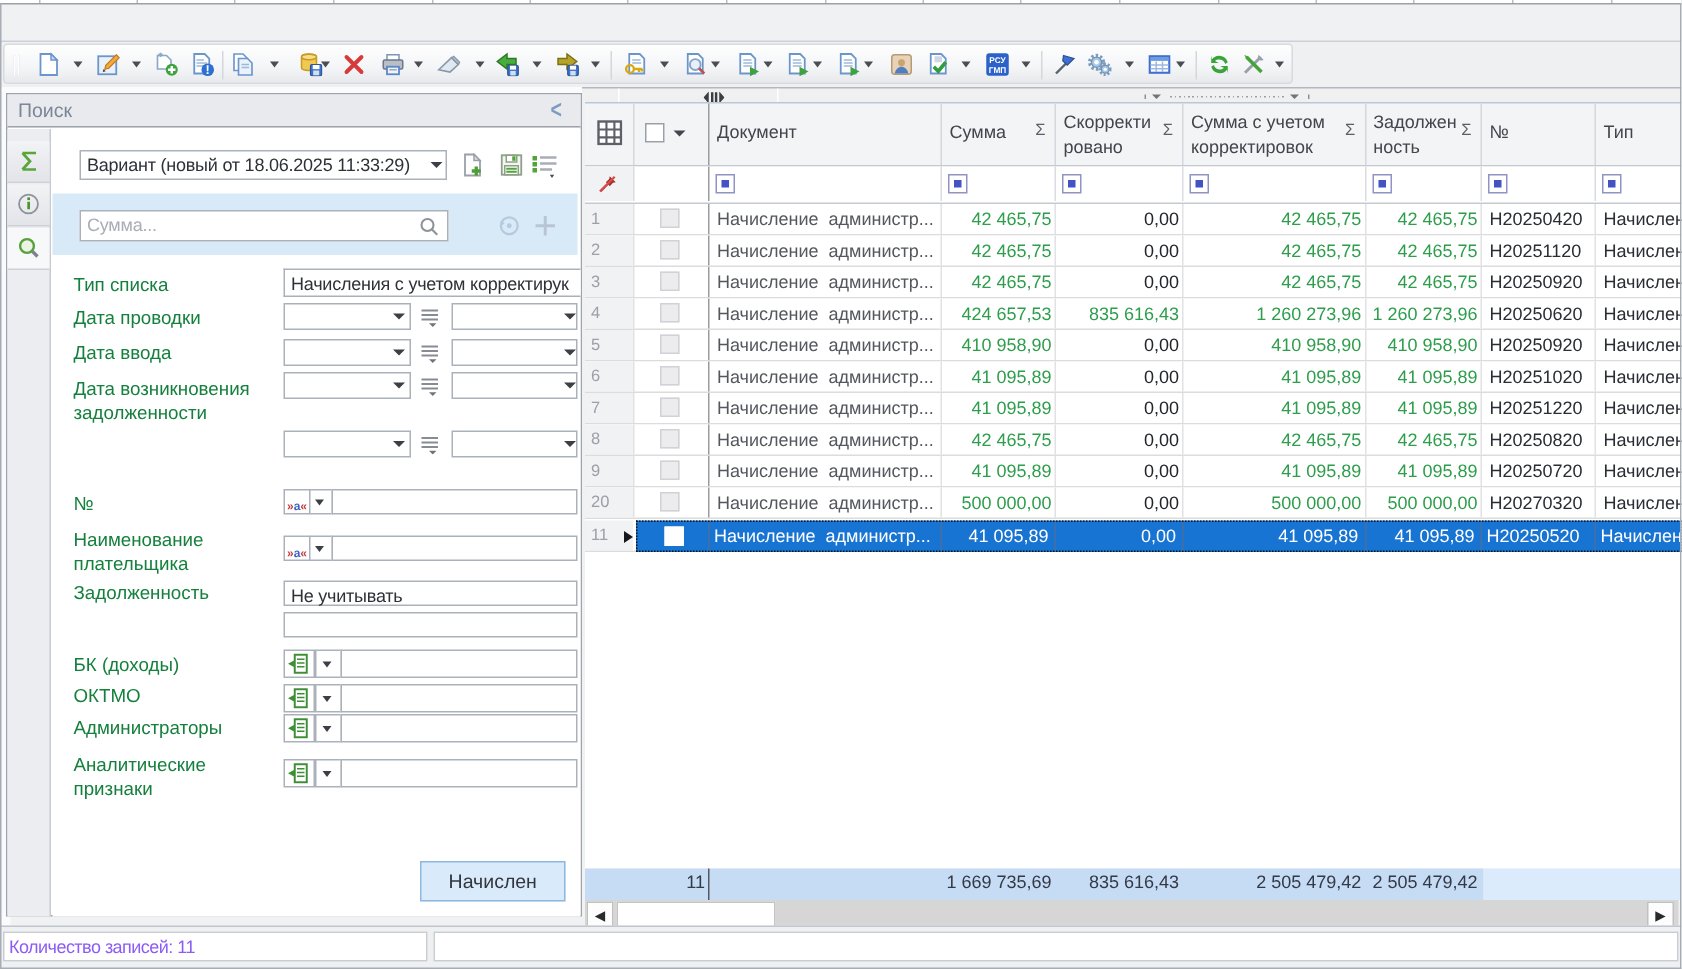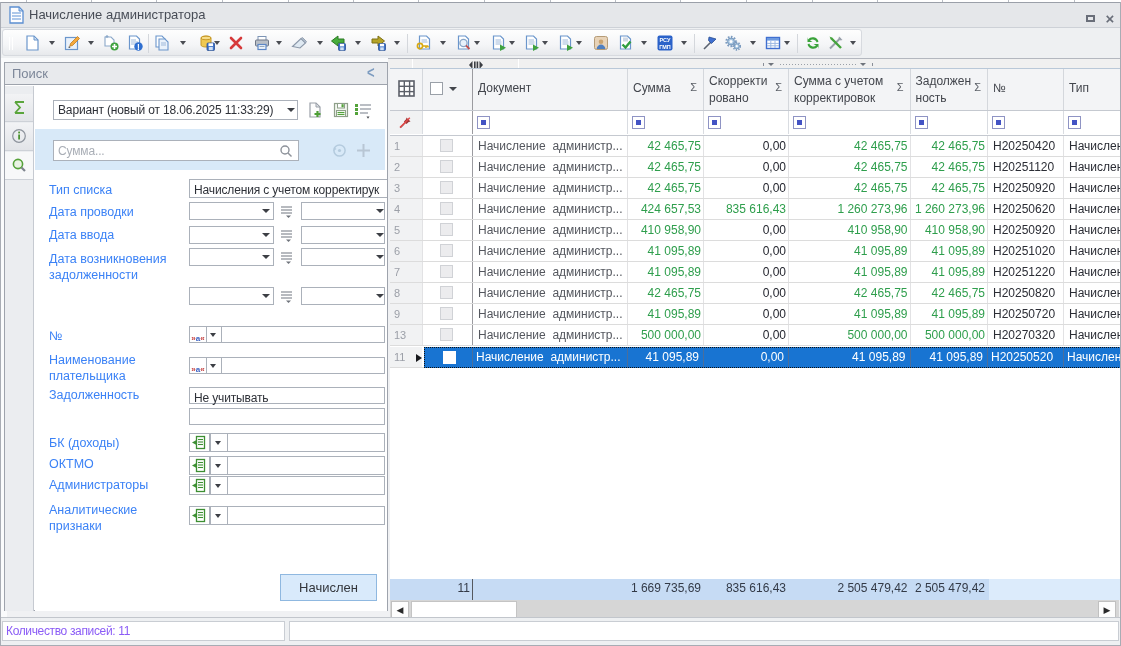--- a/index.html
+++ b/index.html
@@ -26,21 +26,21 @@
 #phead .t{position:absolute;left:7px;top:3px;font-size:13px;color:#7c8698;}
 #phead .c{position:absolute;left:362px;top:2px;font-size:13px;color:#7d9cc0;font-weight:bold;transform:scaleY(1.3);}
 #ptabs{position:absolute;left:0;top:23px;width:29px;height:525px;background:#ebedf0;border-right:1px solid #c6cad1;}
 .ptab{position:absolute;left:0;width:28px;height:28px;background:linear-gradient(#f2f3f5,#e2e4e8);border-bottom:1px solid #cdd1d7;text-align:center;}
 .ptab.on{background:#f7f8f9;}
 
 #pc{position:absolute;left:30px;top:23px;width:352px;height:525px;background:#fff;}
 .inp{position:absolute;background:#fff;border:1px solid #abb1ba;}
 .carr{position:absolute;width:0;height:0;border-left:4px solid transparent;border-right:4px solid transparent;border-top:4px solid #3c3f45;}
 #blueband{position:absolute;left:0;top:43px;width:350px;height:41px;background:#d8e9f8;}
-.lbl{position:absolute;left:14px;font-size:12.5px;color:#3b82f6;line-height:16px;}
+.lbl{position:absolute;left:14px;font-size:12.5px;color:#15803d;line-height:16px;}
 .val{font-size:12px;color:#2e3138;line-height:18px;padding-left:4px;overflow:hidden;white-space:nowrap;letter-spacing:-0.15px;}
 .mli{width:13px;height:13px;}
 .gicon{left:154px;width:21px;height:19px;padding:1px 0 0 2px;}
 
 #applybtn{position:absolute;left:245px;top:488px;width:97px;height:27px;background:#d9eafb;border:1px solid #8fb8e0;font-size:13px;color:#33363c;text-align:center;line-height:25px;font-family:"Liberation Sans",sans-serif;}
 
 #grid{position:absolute;left:388px;top:57px;width:733px;height:563px;}
 #gstrip{position:absolute;left:0;top:1px;width:733px;height:10px;background:#f0f0f0;border-top:1px solid #b3b7bf;}
 #ghead{position:absolute;left:2px;top:11px;width:731px;height:43px;background:#f3f4f6;border-top:1px solid #b9c8d8;border-bottom:1px solid #c5c9d0;}
 #gfilter{position:absolute;left:2px;top:54px;width:731px;height:24.5px;background:#fff;border-bottom:1px solid #c5c9d0;}
@@ -101,34 +101,20 @@
     <div class="abs" style="left:877px;top:0;width:1px;height:2px;background:#b9bdc4;"></div>
     <div class="abs" style="left:942px;top:0;width:1px;height:2px;background:#b9bdc4;"></div>
     <div class="abs" style="left:1008px;top:0;width:1px;height:2px;background:#b9bdc4;"></div>
     <div class="abs" style="left:1074px;top:0;width:1px;height:2px;background:#b9bdc4;"></div>
     <div class="abs" style="left:0;top:2px;width:1px;height:644px;background:#a8acb4;z-index:50;"></div>
     <div class="abs" style="left:1120px;top:2px;width:1px;height:644px;background:#a8acb4;z-index:50;"></div>
     <div class="abs" style="left:0;top:645px;width:1121px;height:1px;background:#a8acb4;z-index:50;"></div>
     <div class="abs" style="left:1px;top:57px;width:6px;height:561px;background:#fafbfc;"></div>
     <div class="abs" style="left:1px;top:57px;width:388px;height:5px;background:#fafbfc;"></div>
   <div id="topline"></div>
-  <div id="titlebar">
-    <svg id="title-ico" width="17" height="18" viewBox="0 0 17 18">
-      <path d="M2 1 h9 l4 4 v12 h-13 z" fill="#fdfdff" stroke="#5b8ed1" stroke-width="1.3"></path>
-      <path d="M11 1 l4 4 h-4 z" fill="#b9d2f0" stroke="#5b8ed1" stroke-width="1"></path>
-      <g stroke="#7aa6dd" stroke-width="1.2">
-          <line x1="4" y1="7" x2="13" y2="7"></line>
-          <line x1="4" y1="10" x2="13" y2="10"></line>
-          <line x1="4" y1="13" x2="13" y2="13"></line>
-        </g>
-    </svg>
-    <div id="title-txt">Начисление администратора</div>
-    <div id="btn-max"></div>
-    <div id="btn-close">×</div>
-  </div>
   <div id="tbarbg"></div>
   <div id="tbar">
     <div class="grip" style="left:6px;"></div>
       <div class="grip" style="left:9px;"></div>
     <svg class="tbi" style="left:21px;" viewBox="0 0 16 16">
         <path d="M3 1h7l4 4v10H3z" fill="#fff" stroke="#6b96cc" stroke-width="1.2"></path>
         <path d="M10 1l4 4h-4z" fill="#cfe0f3" stroke="#6b96cc" stroke-width="1"></path>
       </svg>
     <div class="dda" style="left:45.5px;"></div>
     <svg class="tbi" style="left:61px;" viewBox="0 0 16 16">
@@ -721,21 +707,21 @@
           <div class="vline" style="left:32px;"></div>
           <div class="vline" style="left:82px;background:#9b9ba0;"></div>
           <div class="vline" style="left:237px;"></div>
           <div class="vline" style="left:313px;"></div>
           <div class="vline" style="left:398px;"></div>
           <div class="vline" style="left:519.5px;"></div>
           <div class="vline" style="left:597px;"></div>
           <div class="vline" style="left:673px;"></div>
         </div>
         <div class="grow" style="top:189.9px;">
-          <div class="cell num" style="left:0;width:32px;">13</div>
+          <div class="cell num" style="left:0;width:32px;">20</div>
           <div class="cbx"></div>
           <div class="cell" style="left:84px;width:155px;padding-left:4px;">Начисление&nbsp; администр...</div>
           <div class="cell grn" style="left:239px;width:76px;">500 000,00</div>
           <div class="cell blk" style="left:315px;width:85px;">0,00</div>
           <div class="cell grn" style="left:400px;width:121.5px;">500 000,00</div>
           <div class="cell grn" style="left:521.5px;width:77.5px;">500 000,00</div>
           <div class="cell blk2" style="left:599px;width:76px;padding-left:4px;">H20270320</div>
           <div class="cell blk2" style="left:675px;width:58px;padding-left:4px;">Начислен</div>
           <div class="vline" style="left:32px;"></div>
           <div class="vline" style="left:82px;background:#9b9ba0;"></div>

